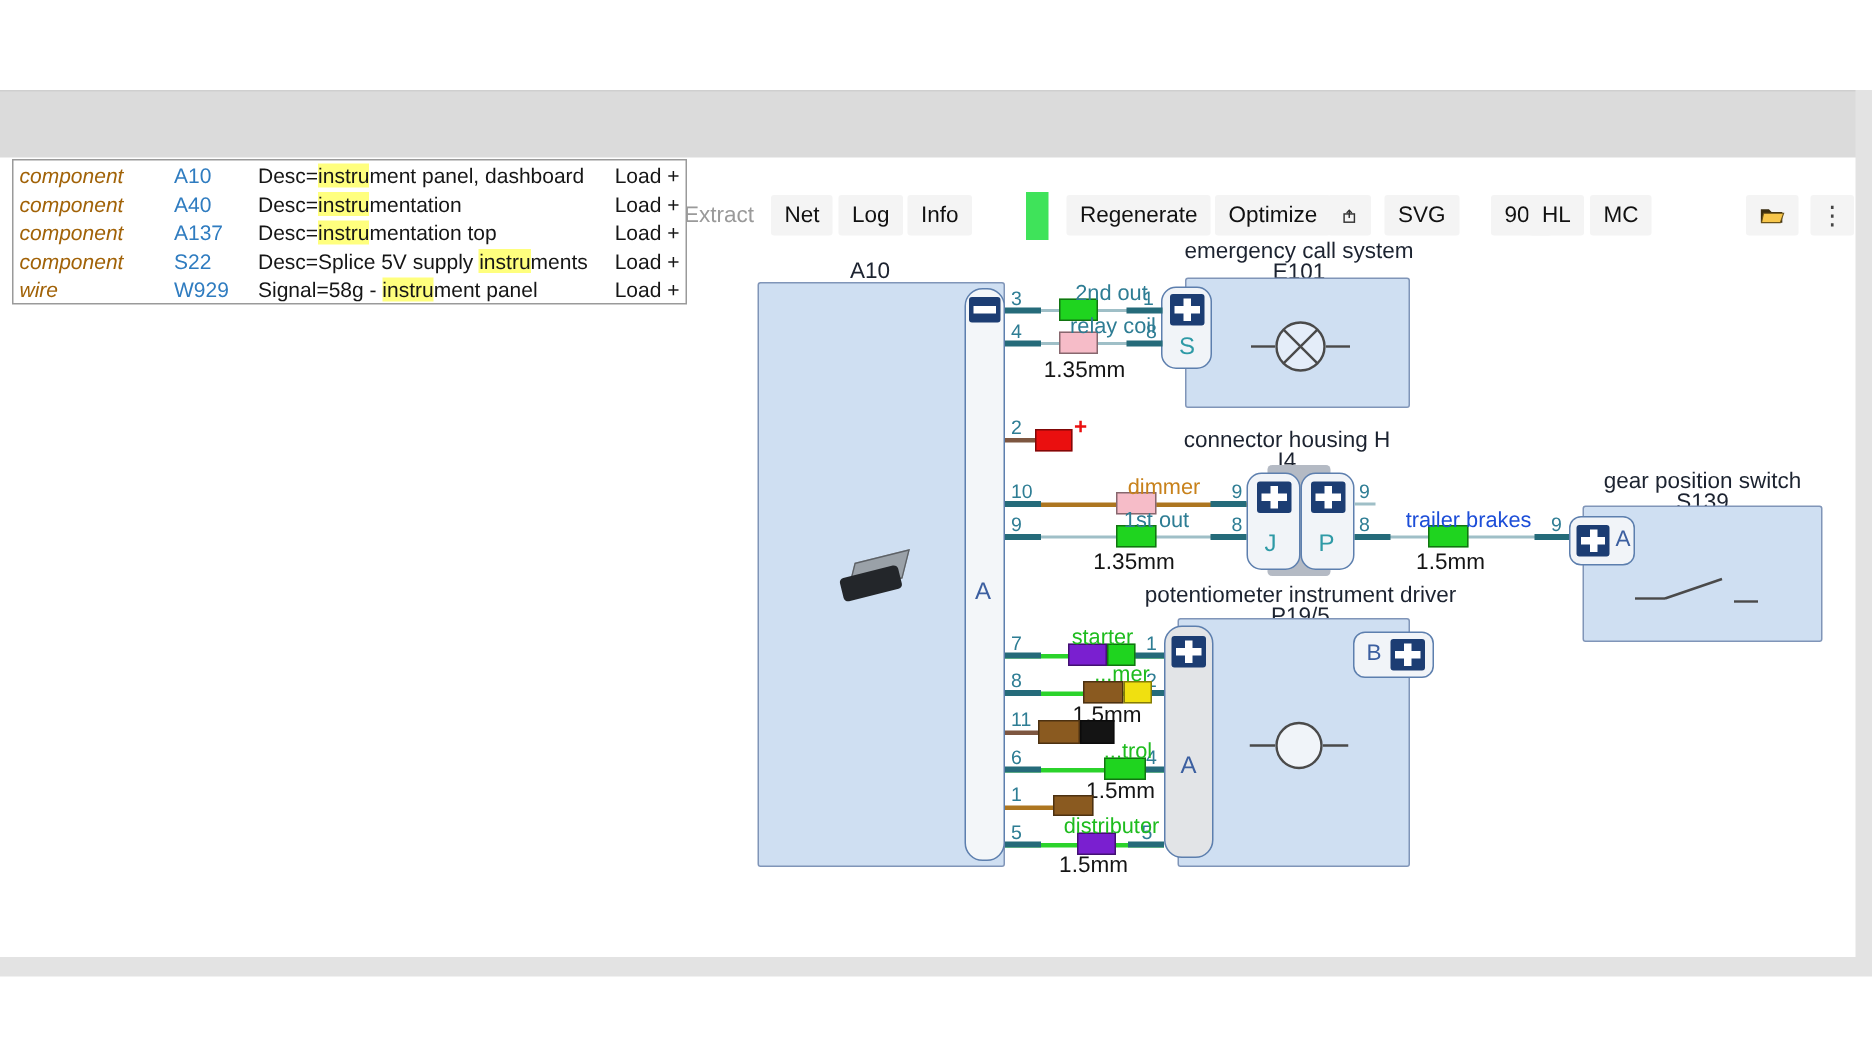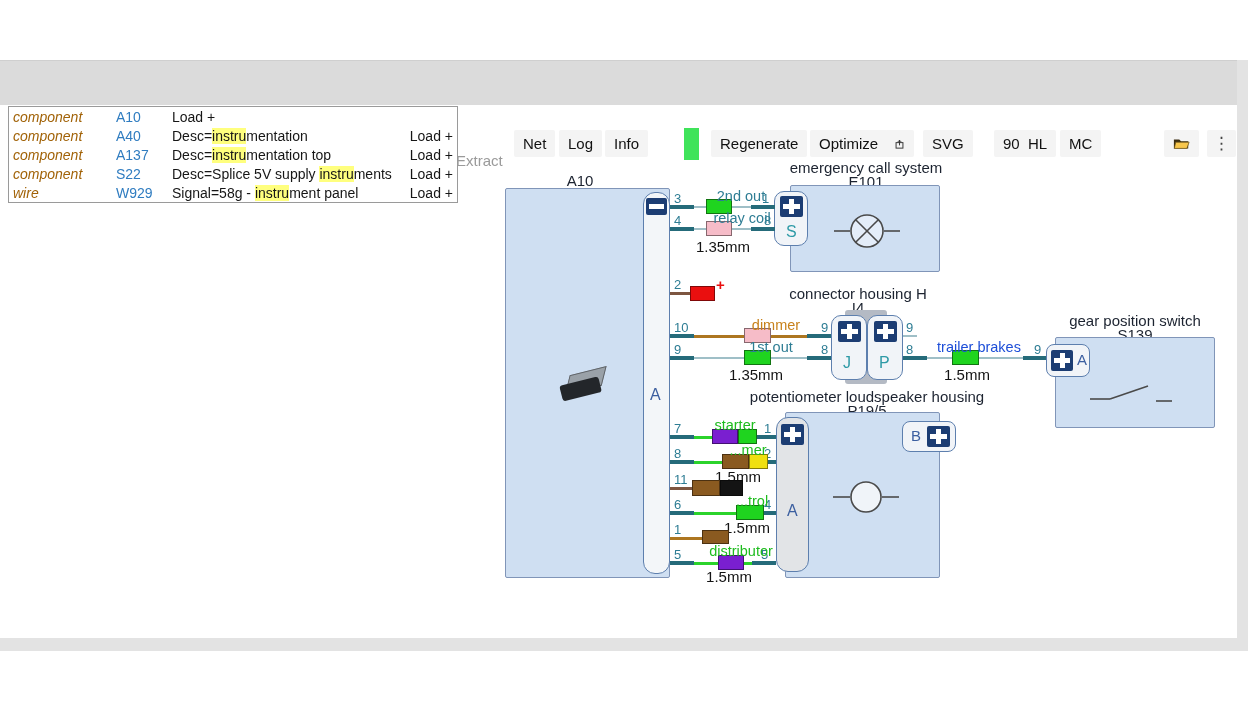--- a/index.html
+++ b/index.html
@@ -90,21 +90,21 @@
     </div>
     <div class="tb select disabled" style="left:116px; width:83px;">
       <span>Any</span>
       <span class="chev">
           <i></i>
         </span>
     </div>
     <input class="tb search" style="left: 203px; width: 132px;" value="instru">
     <button class="tb btn" style="left:343px;">Scm</button>
     <button class="tb btn flat" style="left:396px;">Load</button>
-    <button class="tb btn flat" style="left:447px;margin-top:17px;">Extract</button>
+    <button class="tb btn flat" style="left:447px;">Extract</button>
     <button class="tb btn" style="left:514px;">Net</button>
     <button class="tb btn" style="left:559px;">Log</button>
     <button class="tb btn" style="left:605px;">Info</button>
     <div class="statusblock" style="left:684px;"></div>
     <button class="tb btn" style="left:711px;">Regenerate</button>
     <button class="tb btn" style="left:810px;">Optimize</button>
     <button class="tb btn" style="left:885px; width:29px;">
       <svg width="16" height="16" viewBox="0 0 16 16">
         <rect x="3" y="6" width="10" height="8" fill="none" stroke="#333" stroke-width="1.4"></rect>
         <line x1="8" y1="10" x2="8" y2="2.5" stroke="#333" stroke-width="1.4"></line>
@@ -124,20 +124,21 @@
     <button class="tb btn dots" style="left:1207px; width:29px;">⋮</button>
   </div>
 
   <div class="right-strip"></div>
   <div class="bottom-strip"></div>
 
   <div class="results">
     <div class="rrow">
       <span class="rtype">component</span>
       <span class="rid">A10</span>
+      <span class="rdesc"><span>Desc=</span><span class="hl">instru</span><span>ment panel, dashboard</span></span>
       <span class="raction">Load +</span>
     </div>
     <div class="rrow">
       <span class="rtype">component</span>
       <span class="rid">A40</span>
       <span class="rdesc"><span>Desc=</span><span class="hl">instru</span><span>mentation</span></span>
       <span class="raction">Load +</span>
     </div>
     <div class="rrow">
       <span class="rtype">component</span>
@@ -249,21 +250,21 @@
   <div class="comp-box" style="left:1055px; top:337px; width:160px; height:91px;"></div>
   <svg style="position:absolute; left:1090px; top:378px;" width="90" height="28">
     <line x1="0" y1="21" x2="20" y2="21" stroke="#4a4a4a" stroke-width="1.6"></line>
     <line x1="20" y1="21" x2="58" y2="8" stroke="#4a4a4a" stroke-width="1.6"></line>
     <line x1="66" y1="23" x2="82" y2="23" stroke="#4a4a4a" stroke-width="1.6"></line>
   </svg>
   <div class="conn" style="left:1046px; top:344px; width:44px; height:33px; border-radius:8px;"></div>
   <div class="plus-i" style="left:1051px; top:350px; width:22px; height:21px;"></div>
   <div class="lt lt-blue" style="left:1077px; top:351px; font-size:15px;">A</div>
 
-  <div class="lbl" style="left:742px; top:388px; width:250px;">potentiometer loudspeaker housing</div>
+  <div class="lbl" style="left:742px; top:388px; width:250px;">potentiometer instrument driver</div>
   <div class="lbl" style="left:742px; top:402px; width:250px;">P19/5</div>
   <div class="comp-box" style="left:785px; top:412px; width:155px; height:166px;"></div>
   <svg style="position:absolute; left:833px; top:480px;" width="66" height="34">
     <line x1="0" y1="17" x2="17" y2="17" stroke="#4a4a4a" stroke-width="1.6"></line>
     <line x1="49" y1="17" x2="66" y2="17" stroke="#4a4a4a" stroke-width="1.6"></line>
     <circle cx="33" cy="17" r="15" fill="#f0f4f9" stroke="#4a4a4a" stroke-width="1.6"></circle>
   </svg>
   <div class="strip gray" style="left:776px; top:417px; width:33px; height:155px;"></div>
   <div class="plus-i" style="left:781px; top:424px; width:23px; height:21px;"></div>
   <div class="lt lt-blue" style="left:787px; top:502px;">A</div>

